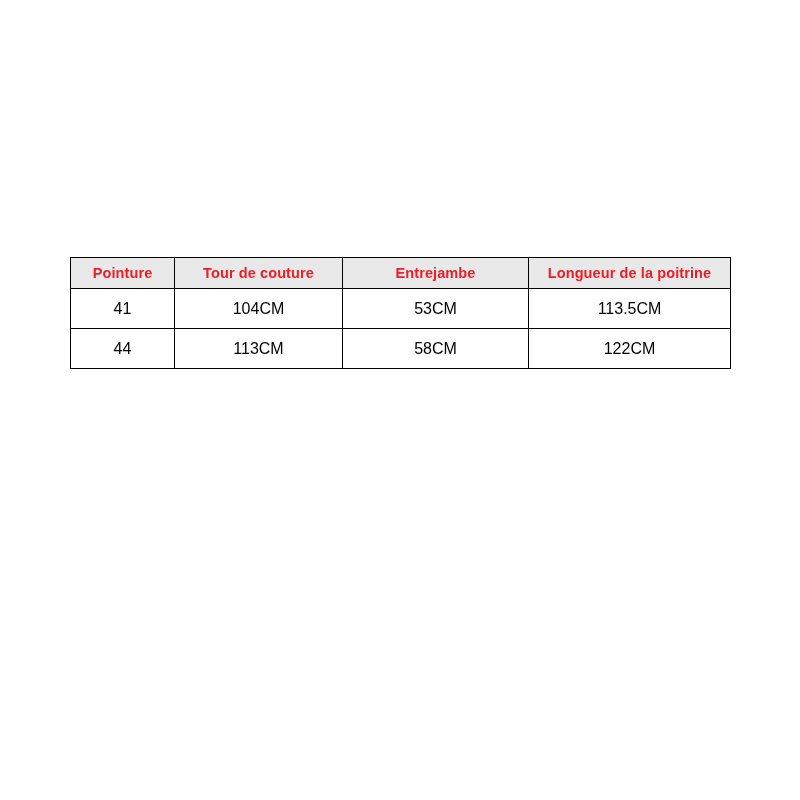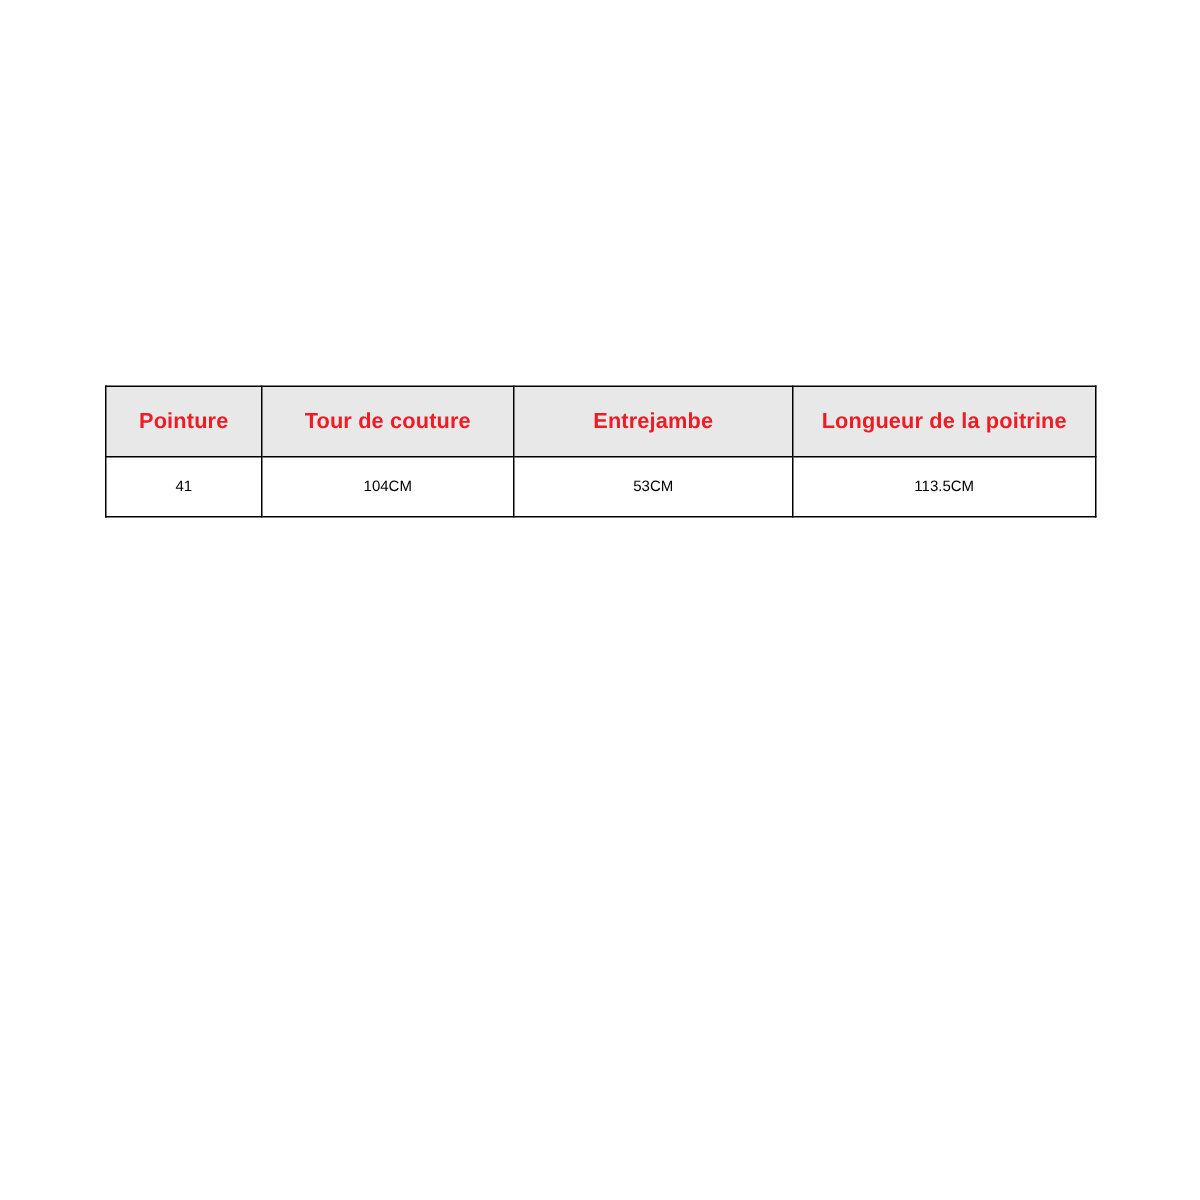--- a/index.html
+++ b/index.html
@@ -31,27 +31,27 @@
     text-align: center;
     vertical-align: middle;
     padding: 0;
     box-sizing: border-box;
   }
   table.size-chart thead th {
     background: #e8e8e8;
     color: #ee1c25;
     font-weight: bold;
     font-size: 14.5px;
-    height: 47px;
+    height: 31px;
     letter-spacing: 0.1px;
   }
   table.size-chart tbody td {
     background: #ffffff;
     color: #000000;
-    font-size: 10px;
+    font-size: 16px;
     height: 40px;
   }
   col.c-pointure { width: 104px; }
   col.c-poitrine { width: 168px; }
   col.c-entrejambe { width: 186px; }
   col.c-couture { width: 202px; }
 </style>
 </head>
 <body>
 
@@ -71,15 +71,21 @@
         <th>Longueur de la poitrine</th>
       </tr>
     </thead>
     <tbody>
       <tr>
         <td>41</td>
         <td>104CM</td>
         <td>53CM</td>
         <td>113.5CM</td>
       </tr>
+      <tr>
+        <td>44</td>
+        <td>113CM</td>
+        <td>58CM</td>
+        <td>122CM</td>
+      </tr>
     </tbody>
   </table>
 </div>
 
 </body></html>

